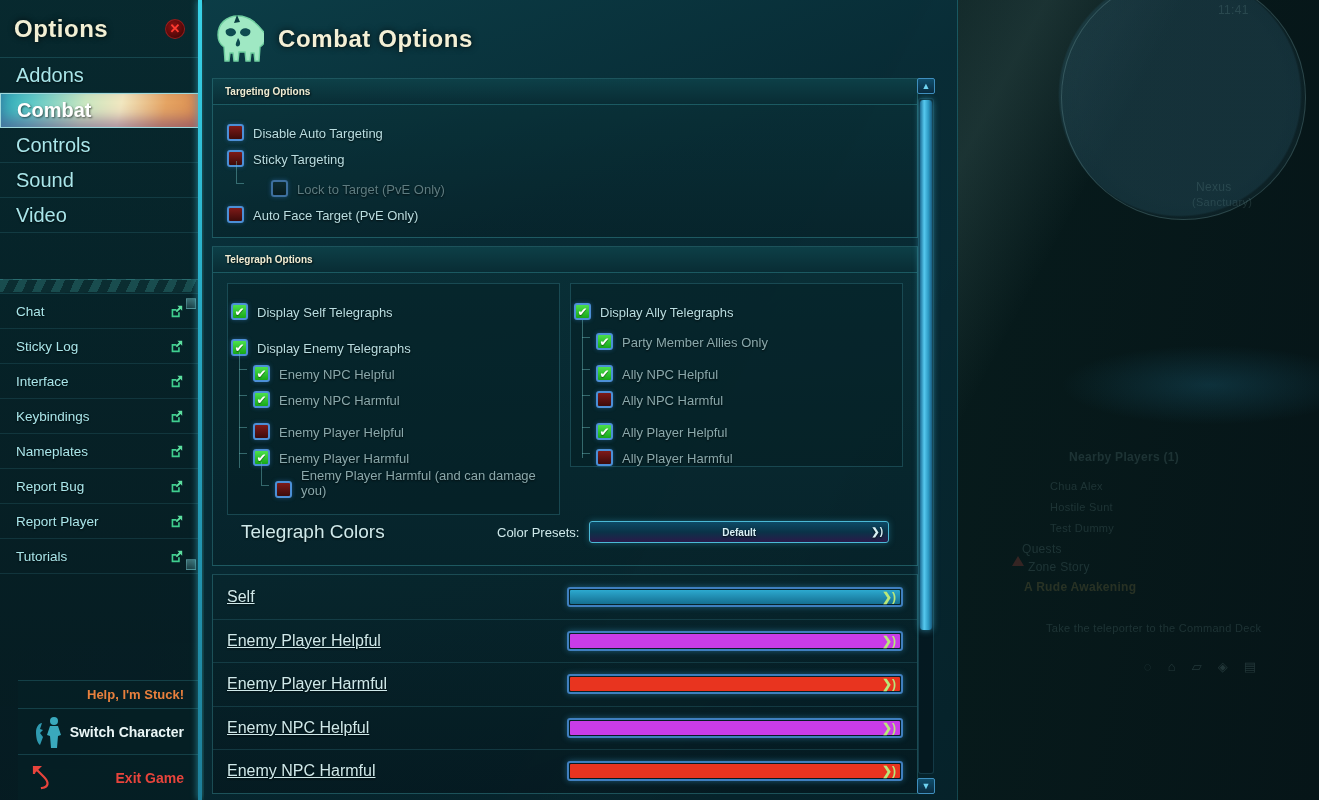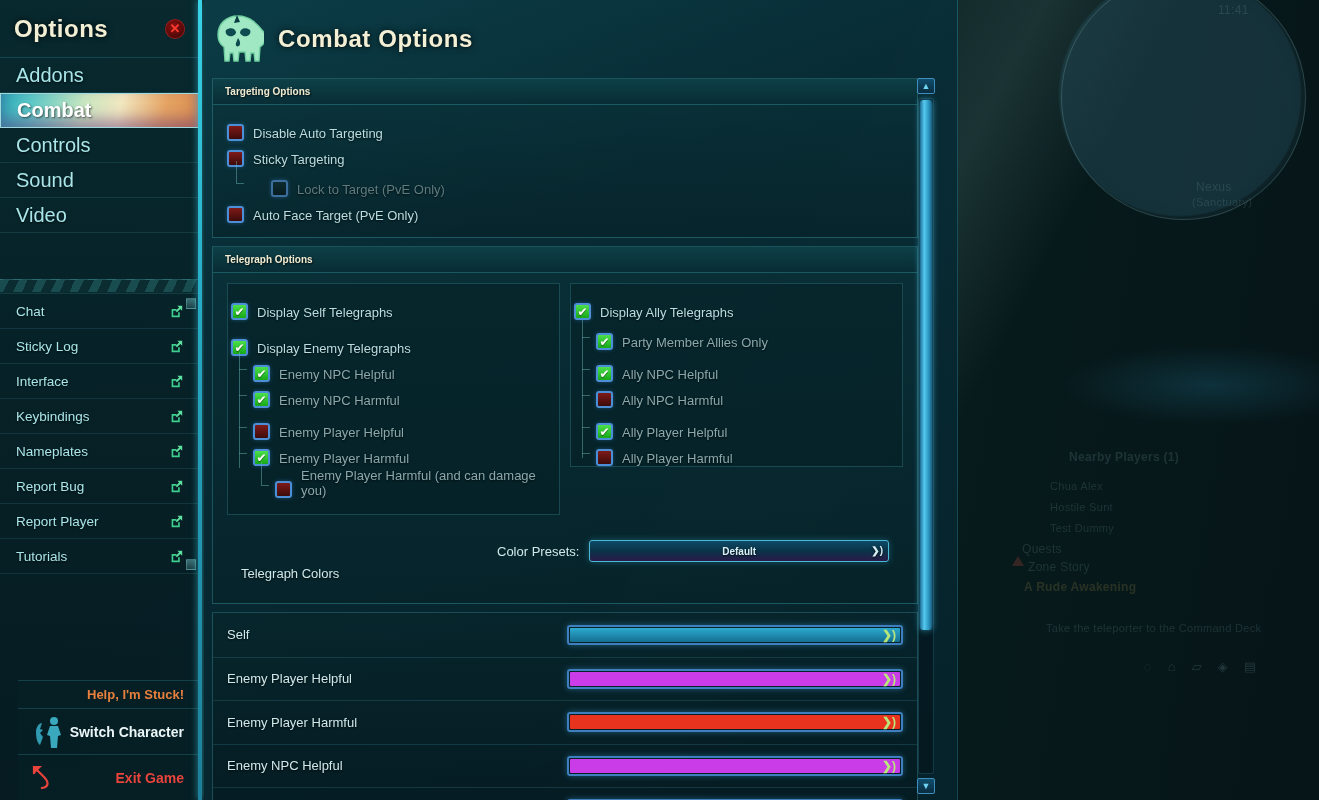--- a/index.html
+++ b/index.html
@@ -193,40 +193,40 @@
   .vline { width:1px; }
 
   
   .tele-cols { display:flex; gap:10px; }
   .tele-col { flex:1 1 0; }
 
   
   .tc-head {
     display:flex; align-items:center; padding:6px 14px 8px; gap:10px;
   }
-  .tc-title { font-size:13px; color:#cfe9ea; width:246px; text-shadow:0 1px 2px rgba(0,0,0,0.7);margin-top:45px; }
+  .tc-title { font-size:19px; color:#cfe9ea; width:246px; text-shadow:0 1px 2px rgba(0,0,0,0.7); }
   .tc-presets-label { font-size:13px; color:#cfe9ea; }
   .dropdown {
     flex:1 1 auto; height:22px; position:relative; cursor:pointer;
     border:1px solid #4bb9d6; border-radius:3px;
     background:linear-gradient(180deg,#0d4a66 0%,#0a3348 50%,#2a1a4a 100%);
     display:flex; align-items:center; justify-content:center;
     box-shadow:0 0 6px rgba(60,180,220,0.35);
   }
   .dropdown span { font-size:10px; color:#d8f0f5; font-weight:bold; text-shadow:0 1px 2px rgba(0,0,0,0.8); }
   .chev {
     position:absolute; right:5px; top:50%; transform:translateY(-50%);
     color:#b9e87a; font-size:12px; font-weight:bold; line-height:1;
   }
   .color-row {
     display:flex; align-items:center; height:43.5px;
     padding:0 14px; gap:10px;
     border-top:1px solid rgba(45,110,120,0.35);
   }
-  .color-label { font-size:13px; color:#cfe9ea; width:330px; text-shadow:0 1px 2px rgba(0,0,0,0.7); }
+  .color-label { font-size:16px; color:#cfe9ea; width:330px; text-shadow:0 1px 2px rgba(0,0,0,0.7);text-decoration:underline; }
   .swatch {
     flex:1 1 auto; height:20px; position:relative; cursor:pointer;
     border:2px solid #3f7fbf; border-radius:3px;
     box-shadow:0 0 6px rgba(60,160,215,0.45);
   }
   .swatch .bar { position:absolute; inset:1px; border-radius:1px; }
 
   .colors-block {
     border:1px solid rgba(80,190,200,0.30);
     background:linear-gradient(180deg, rgba(7,36,42,0.6), rgba(4,20,26,0.6));

